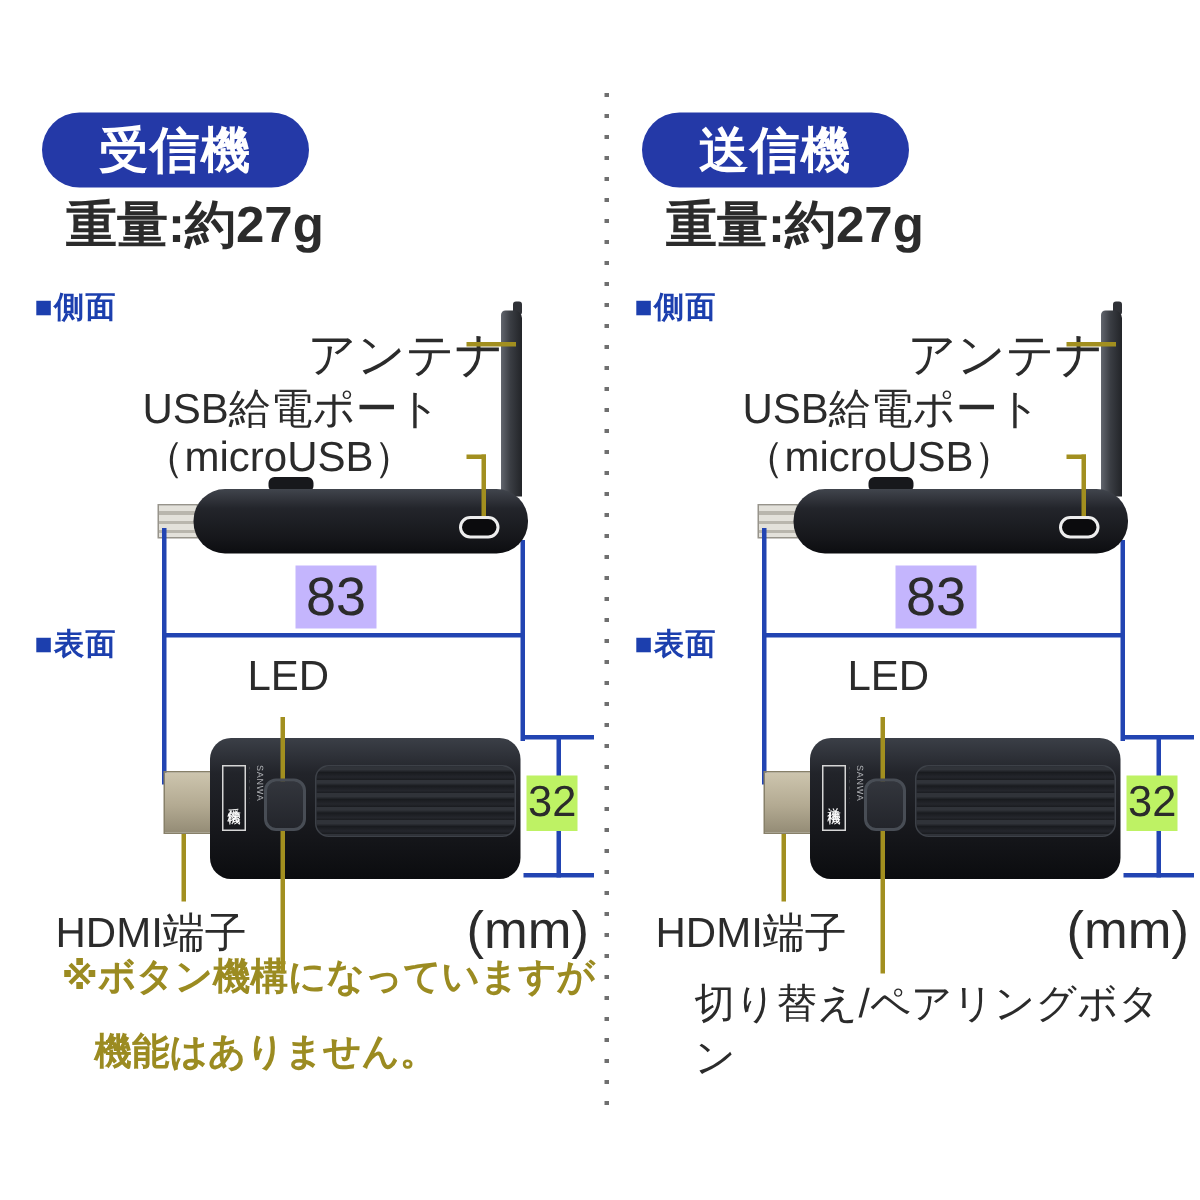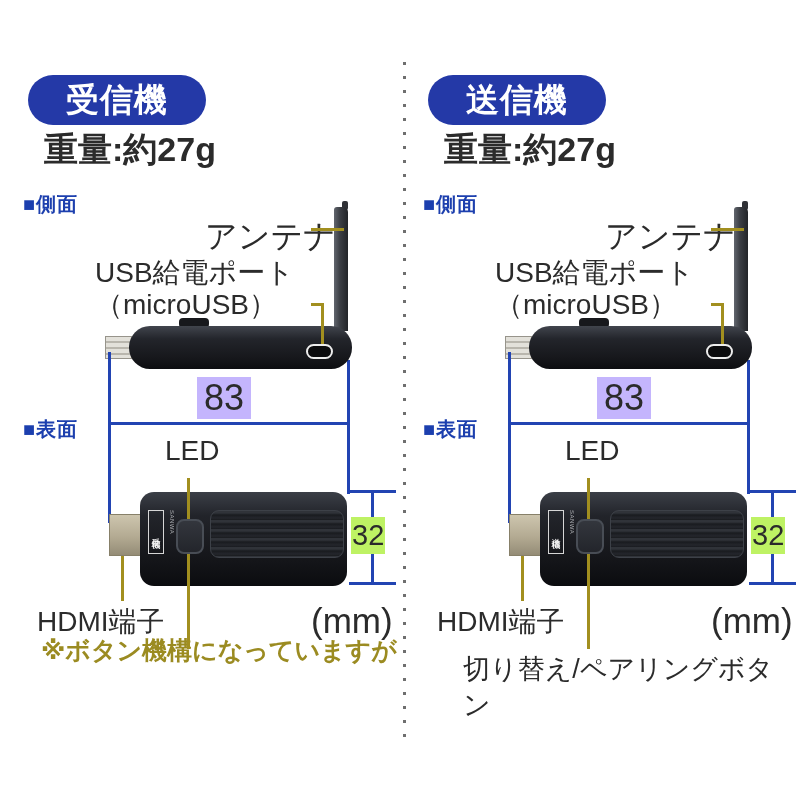--- a/index.html
+++ b/index.html
@@ -133,20 +133,21 @@
     <div class="dim dim32-top"></div>
     <div class="dim dim32-bottom"></div>
     <div class="dim dim32-v"></div>
     <div class="dim-height">32</div>
 
     <div class="leader hdmi-leader"></div>
     <div class="label hdmi-label">HDMI端子</div>
     <div class="units">(mm)</div>
 
     <div class="note note-line1">※ボタン機構になっていますが</div>
+    <div class="note note-line2">機能はありません。</div>
   </div>
 
   <div class="panel panel-right">
     <div class="badge">送信機</div>
     <div class="weight">重量:約27g</div>
 
     <div class="section side-section">■側面</div>
 
     <div class="label antenna-label">アンテナ</div>
     <div class="leader antenna-leader"></div>

